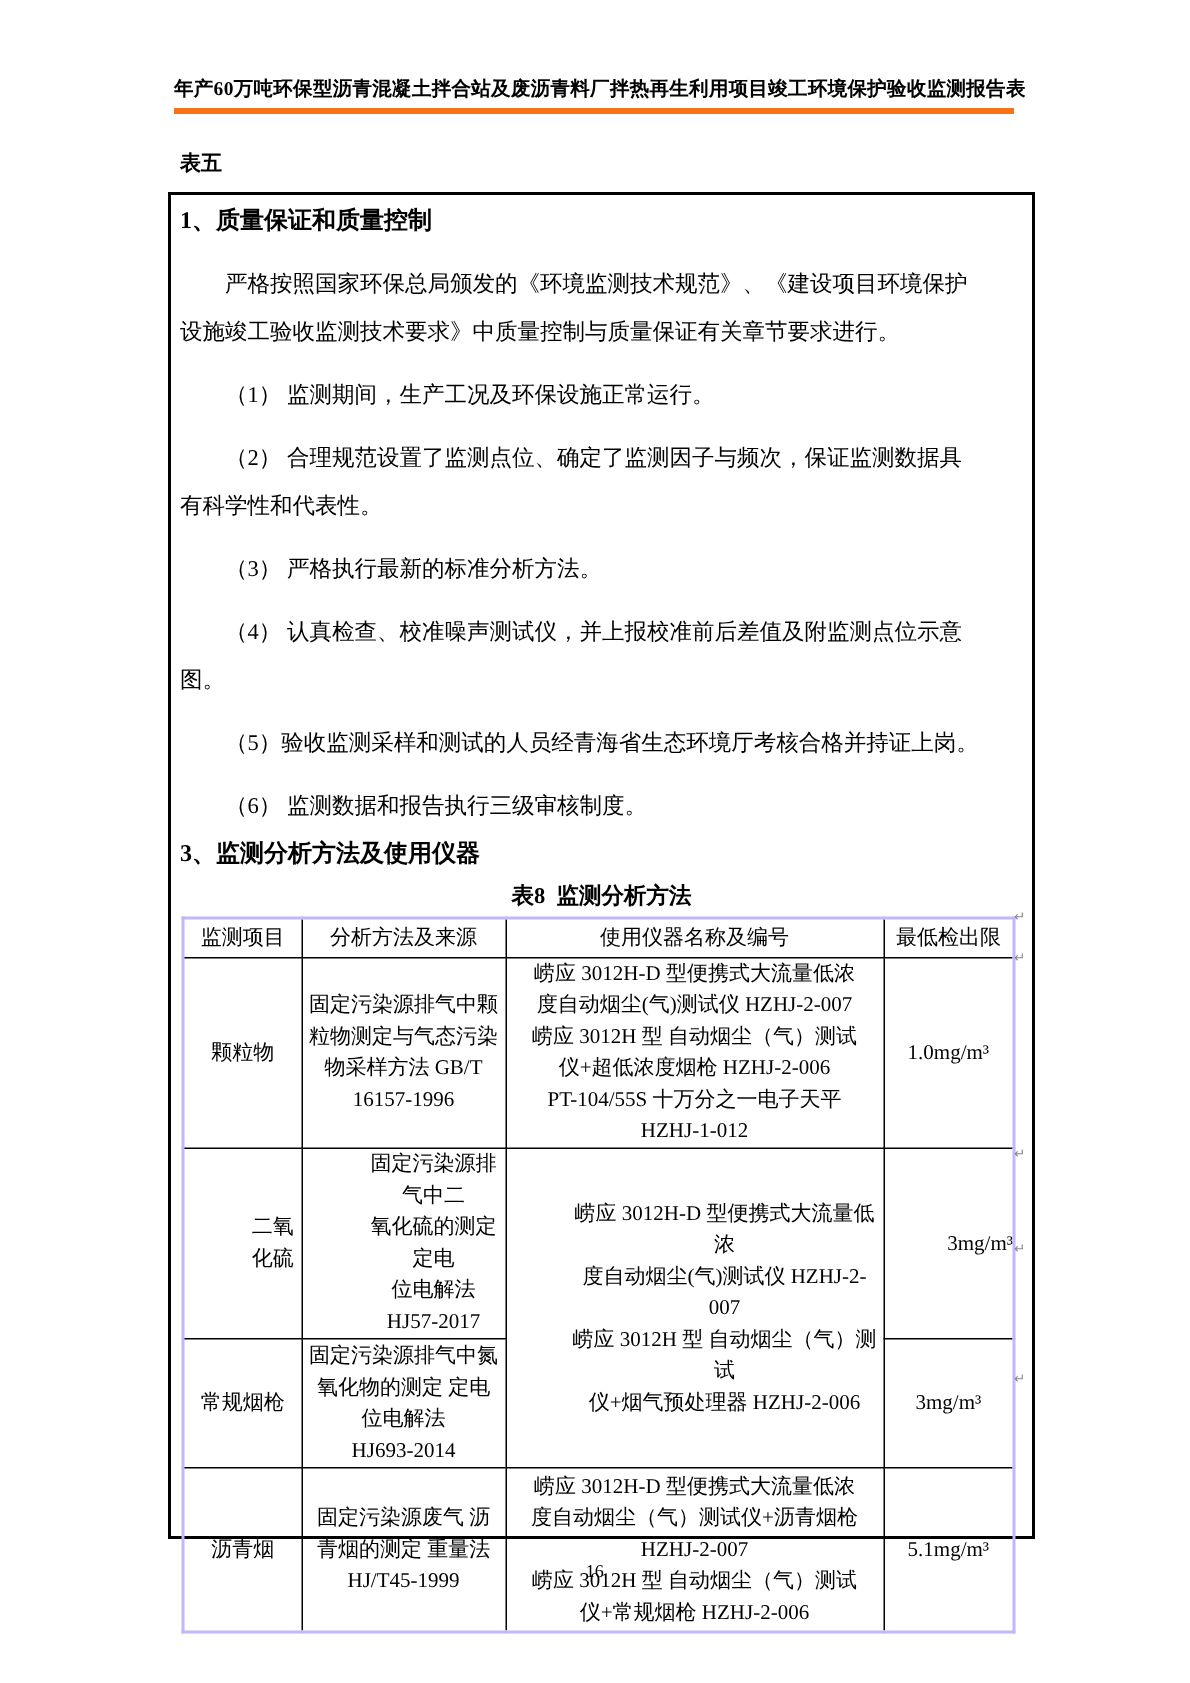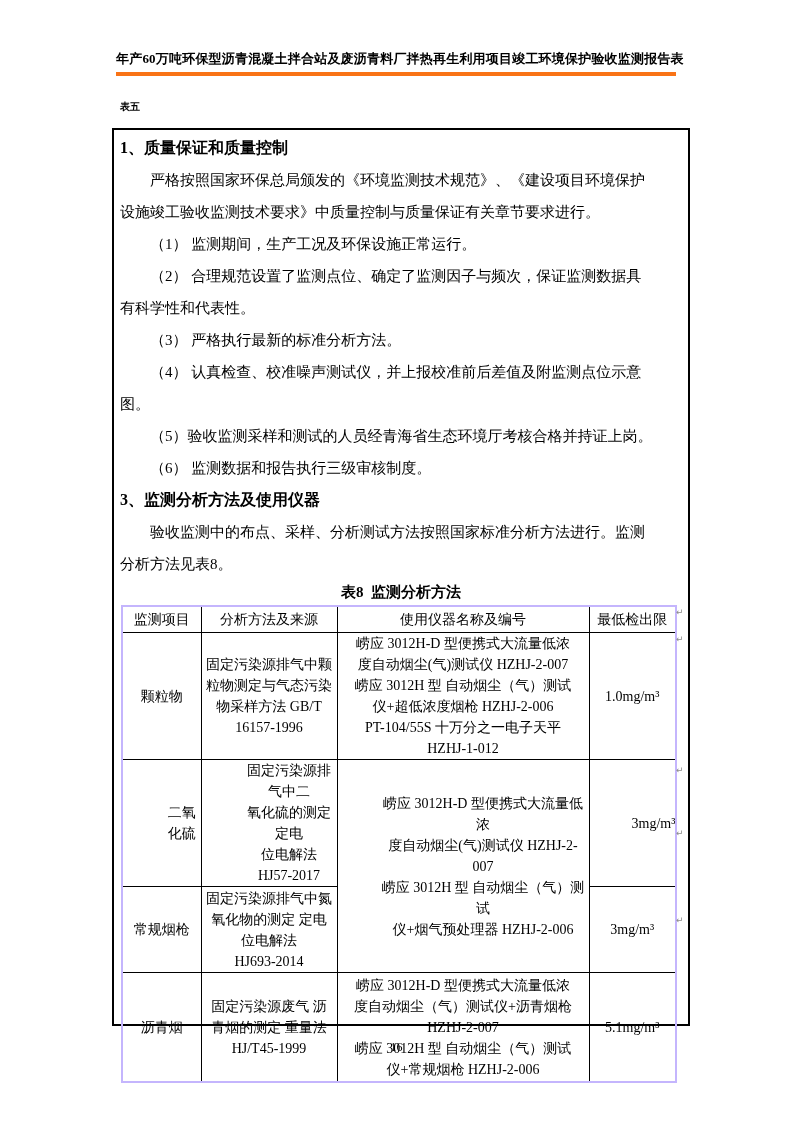--- a/index.html
+++ b/index.html
@@ -12,36 +12,36 @@
   }
   .doc-header{
     position:absolute;top:50px;left:116px;width:560px;
     text-align:center;font-size:13px;font-weight:bold;
     white-space:nowrap;padding-bottom:4px;
     border-bottom:4px solid #f97316;
     letter-spacing:0.2px;
   }
   .table-label{
     position:absolute;top:100px;left:120px;
-    font-size:10px;font-weight:bold;
+    font-size:14px;font-weight:bold;
   }
   .content-box{
     position:absolute;top:128px;left:112px;
     width:578px;height:898px;
     border:2px solid #000;box-sizing:border-box;
     padding:2px 6px 0 6px;
     font-size:15px;line-height:32px;
   }
   .sec-heading{
     margin:0;font-size:16px;font-weight:bold;line-height:32px;
   }
   .content-box p{
     margin:0;white-space:pre-line;line-height:32px;
   }
-  .content-box p.indent{text-indent:2em;}
+  .content-box p.indent{text-indent:2em;margin-top:10px;}
   .tbl-title{
     text-align:center;font-weight:bold;font-size:15px;
     line-height:25px;white-space:pre;
   }
   table.methods{
     border-collapse:collapse;table-layout:fixed;
     width:556px;margin-left:1px;
     border:2px solid #c4b5fd;
   }
   table.methods th, table.methods td{
@@ -82,22 +82,20 @@
     <p class="indent">（1） 监测期间，生产工况及环保设施正常运行。</p>
     <p class="indent">（2） 合理规范设置了监测点位、确定了监测因子与频次，保证监测数据具
 有科学性和代表性。</p>
     <p class="indent">（3） 严格执行最新的标准分析方法。</p>
     <p class="indent">（4） 认真检查、校准噪声测试仪，并上报校准前后差值及附监测点位示意
 图。</p>
     <p class="indent">（5）验收监测采样和测试的人员经青海省生态环境厅考核合格并持证上岗。</p>
     <p class="indent">（6） 监测数据和报告执行三级审核制度。</p>
 
     <h2 class="sec-heading">3、监测分析方法及使用仪器</h2>
-    <p class="indent">验收监测中的布点、采样、分析测试方法按照国家标准分析方法进行。监测
-分析方法见表8。</p>
 
     <div class="tbl-title">表8  监测分析方法</div>
 
     <table class="methods">
       <colgroup>
         <col style="width:79px">
         <col style="width:136px">
         <col style="width:252px">
         <col style="width:87px">
       </colgroup>

